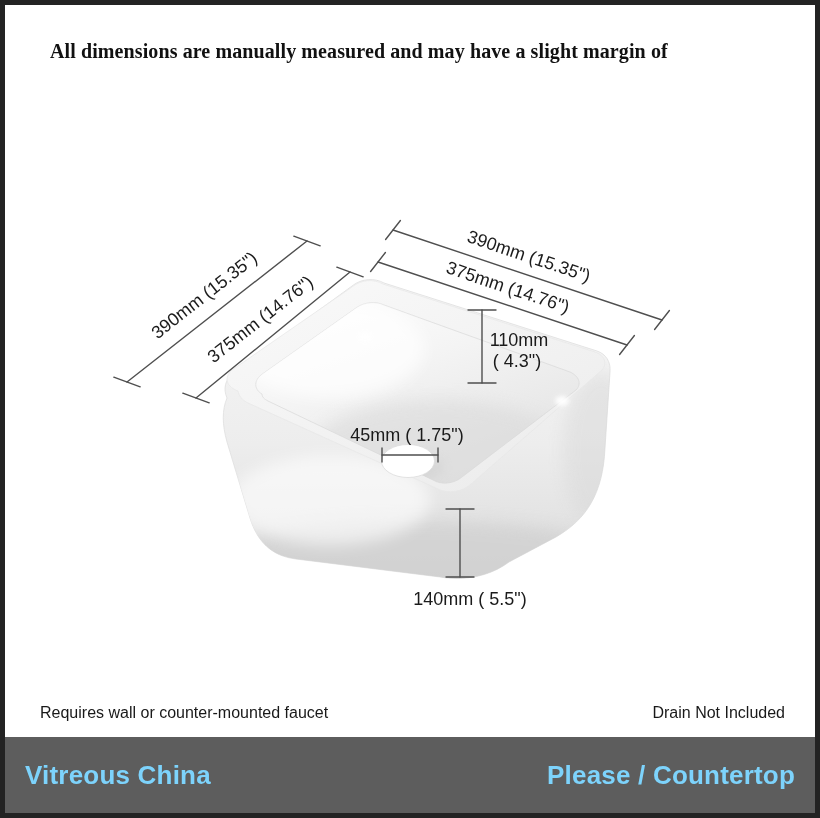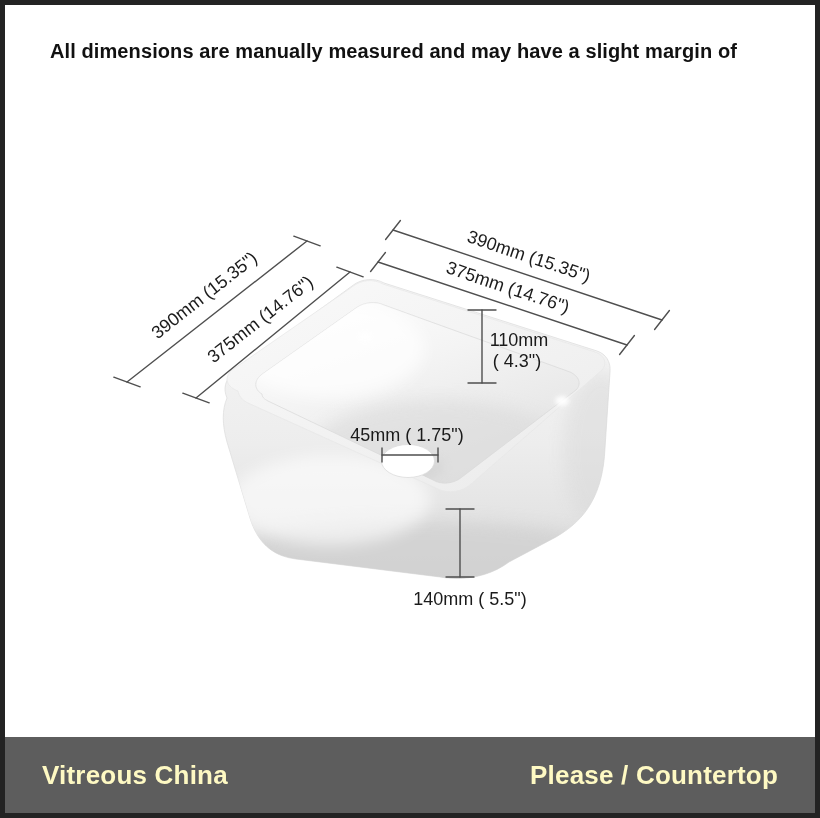--- a/index.html
+++ b/index.html
@@ -14,20 +14,21 @@
   }
   .disclaimer {
     position:absolute;
     left:45px; top:30px;
     width:740px;
     font-size:20px;
     font-weight:700;
     line-height:33px;
     color:#111111;
     letter-spacing:.1px;
+    font-family:Liberation Serif, serif;
   }
   .disclaimer span { white-space:nowrap; }
   .diagram {
     position:absolute;
     left:-5px; top:-5px;
     width:820px; height:818px;
   }
   .diagram text {
     font-family:"Liberation Sans","DejaVu Sans",sans-serif;
     font-size:18px;
@@ -43,23 +44,23 @@
     color:#191919;
   }
   .footer {
     position:absolute;
     left:0; right:0; bottom:0;
     height:76px;
     background:#5d5d5d;
     display:flex;
     align-items:center;
     justify-content:space-between;
-    padding:0 37px;
+    padding:0 20px;
     box-sizing:border-box;
-    color:#fef9c3;
+    color:#7dd3fc;
     font-size:26px;
     font-weight:700;
     letter-spacing:.2px;
   }
 </style>
 </head>
 <body>
 
 <div class="page">
 
@@ -163,19 +164,23 @@
     </g>
 
     <g>
       <line class="dim-stroke" x1="460" y1="509" x2="460" y2="577"></line>
       <line class="dim-stroke" x1="446" y1="509" x2="474" y2="509"></line>
       <line class="dim-stroke" x1="446" y1="577" x2="474" y2="577"></line>
       <text text-anchor="middle" x="470" y="605">140mm ( 5.5")</text>
     </g>
   </svg>
 
+  <div class="notes">
+    <span>Requires wall or counter-mounted faucet</span>
+    <span>Drain Not Included</span>
+  </div>
 
   <div class="footer">
     <span>Vitreous China</span>
     <span>Please / Countertop</span>
   </div>
 
 </div>
 
 </body></html>

